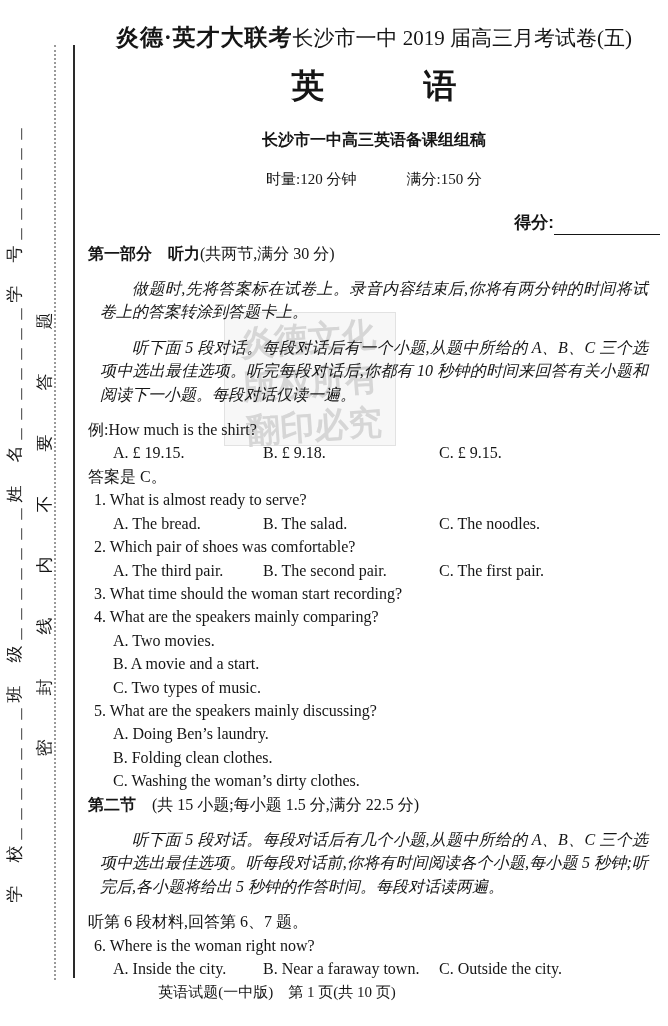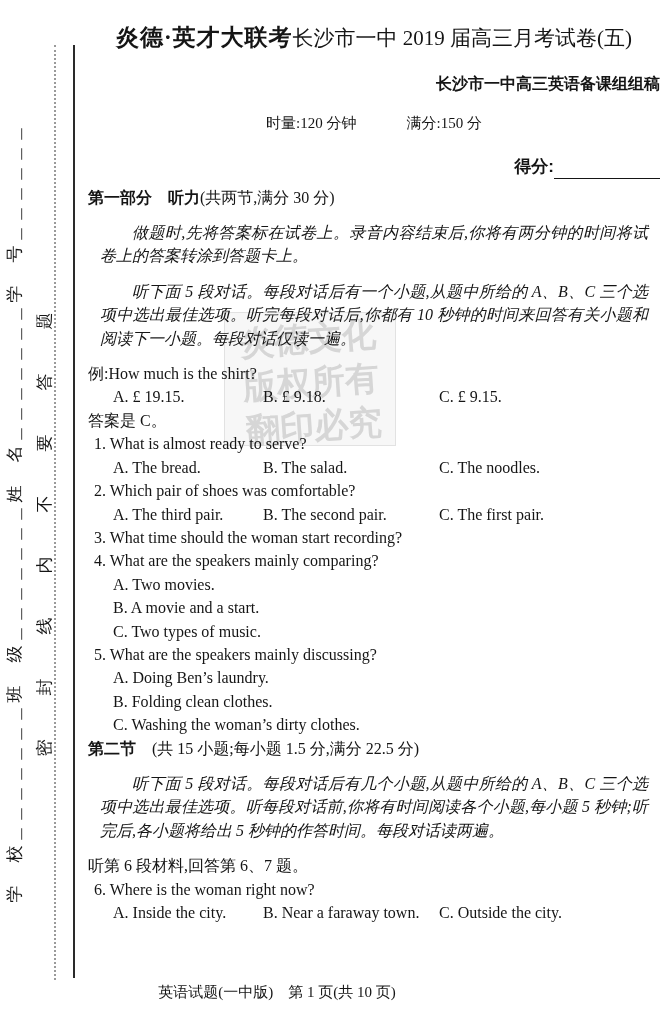--- a/index.html
+++ b/index.html
@@ -31,21 +31,21 @@
     color:#d6d6d6; font-weight:bold; font-size:34px; line-height:44px;
     text-align:center; transform:rotate(-4deg);
     font-family:"Liberation Sans","DejaVu Sans",sans-serif;
   }
   
   .content { position:absolute; left:88px; top:20px; width:572px; font-size:16px; line-height:23.4px; z-index:1; }
   .exam-title { text-align:center; font-size:21px; margin-top:6px; white-space:nowrap; }
   .exam-series { font-weight:900; font-size:23px; letter-spacing:1px; }
   .subject { text-align:center; font-size:33px; font-weight:bold; margin-top:16px; line-height:40px;
              font-family:"Liberation Sans","DejaVu Sans",sans-serif; }
-  .byline  { text-align:right; font-size:16px; font-weight:bold; margin-top:22px;
+  .byline  { text-align:center; font-size:16px; font-weight:bold; margin-top:22px;
              font-family:"Liberation Sans","DejaVu Sans",sans-serif; }
   .meta { display:flex; justify-content:center; gap:50px; font-size:15px; margin-top:16px; }
   .score-row { margin-top:20px; text-align:right; font-weight:bold; font-size:17px;
                font-family:"Liberation Sans","DejaVu Sans",sans-serif; }
   .score-blank { display:inline-block; width:106px; height:18px; border-bottom:1.5px solid #151515; vertical-align:bottom; }
   .part-heading { margin-top:7px; }
   .hbold { font-weight:bold; font-family:Liberation Sans, sans-serif; }
   p.indent { margin:12px; text-indent:32px; text-align:justify;font-style:italic; }
   .line { margin:0; }
   .q { padding-left:6px; }
@@ -69,20 +69,21 @@
   <div class="wm-text">
     <div>炎德文化</div>
     <div>版权所有</div>
     <div>翻印必究</div>
   </div>
 
   <div class="content">
 
     <div class="exam-title"><span class="exam-series">炎德·英才大联考</span><span>长沙市一中 2019 届高三月考试卷(五)</span></div>
 
+    <div class="subject">英　　　语</div>
 
     <div class="byline">长沙市一中高三英语备课组组稿</div>
 
     <div class="meta">
       <span>时量:120 分钟</span>
       <span>满分:150 分</span>
     </div>
 
     <div class="score-row"><span>得分:</span><span class="score-blank"></span></div>
 

